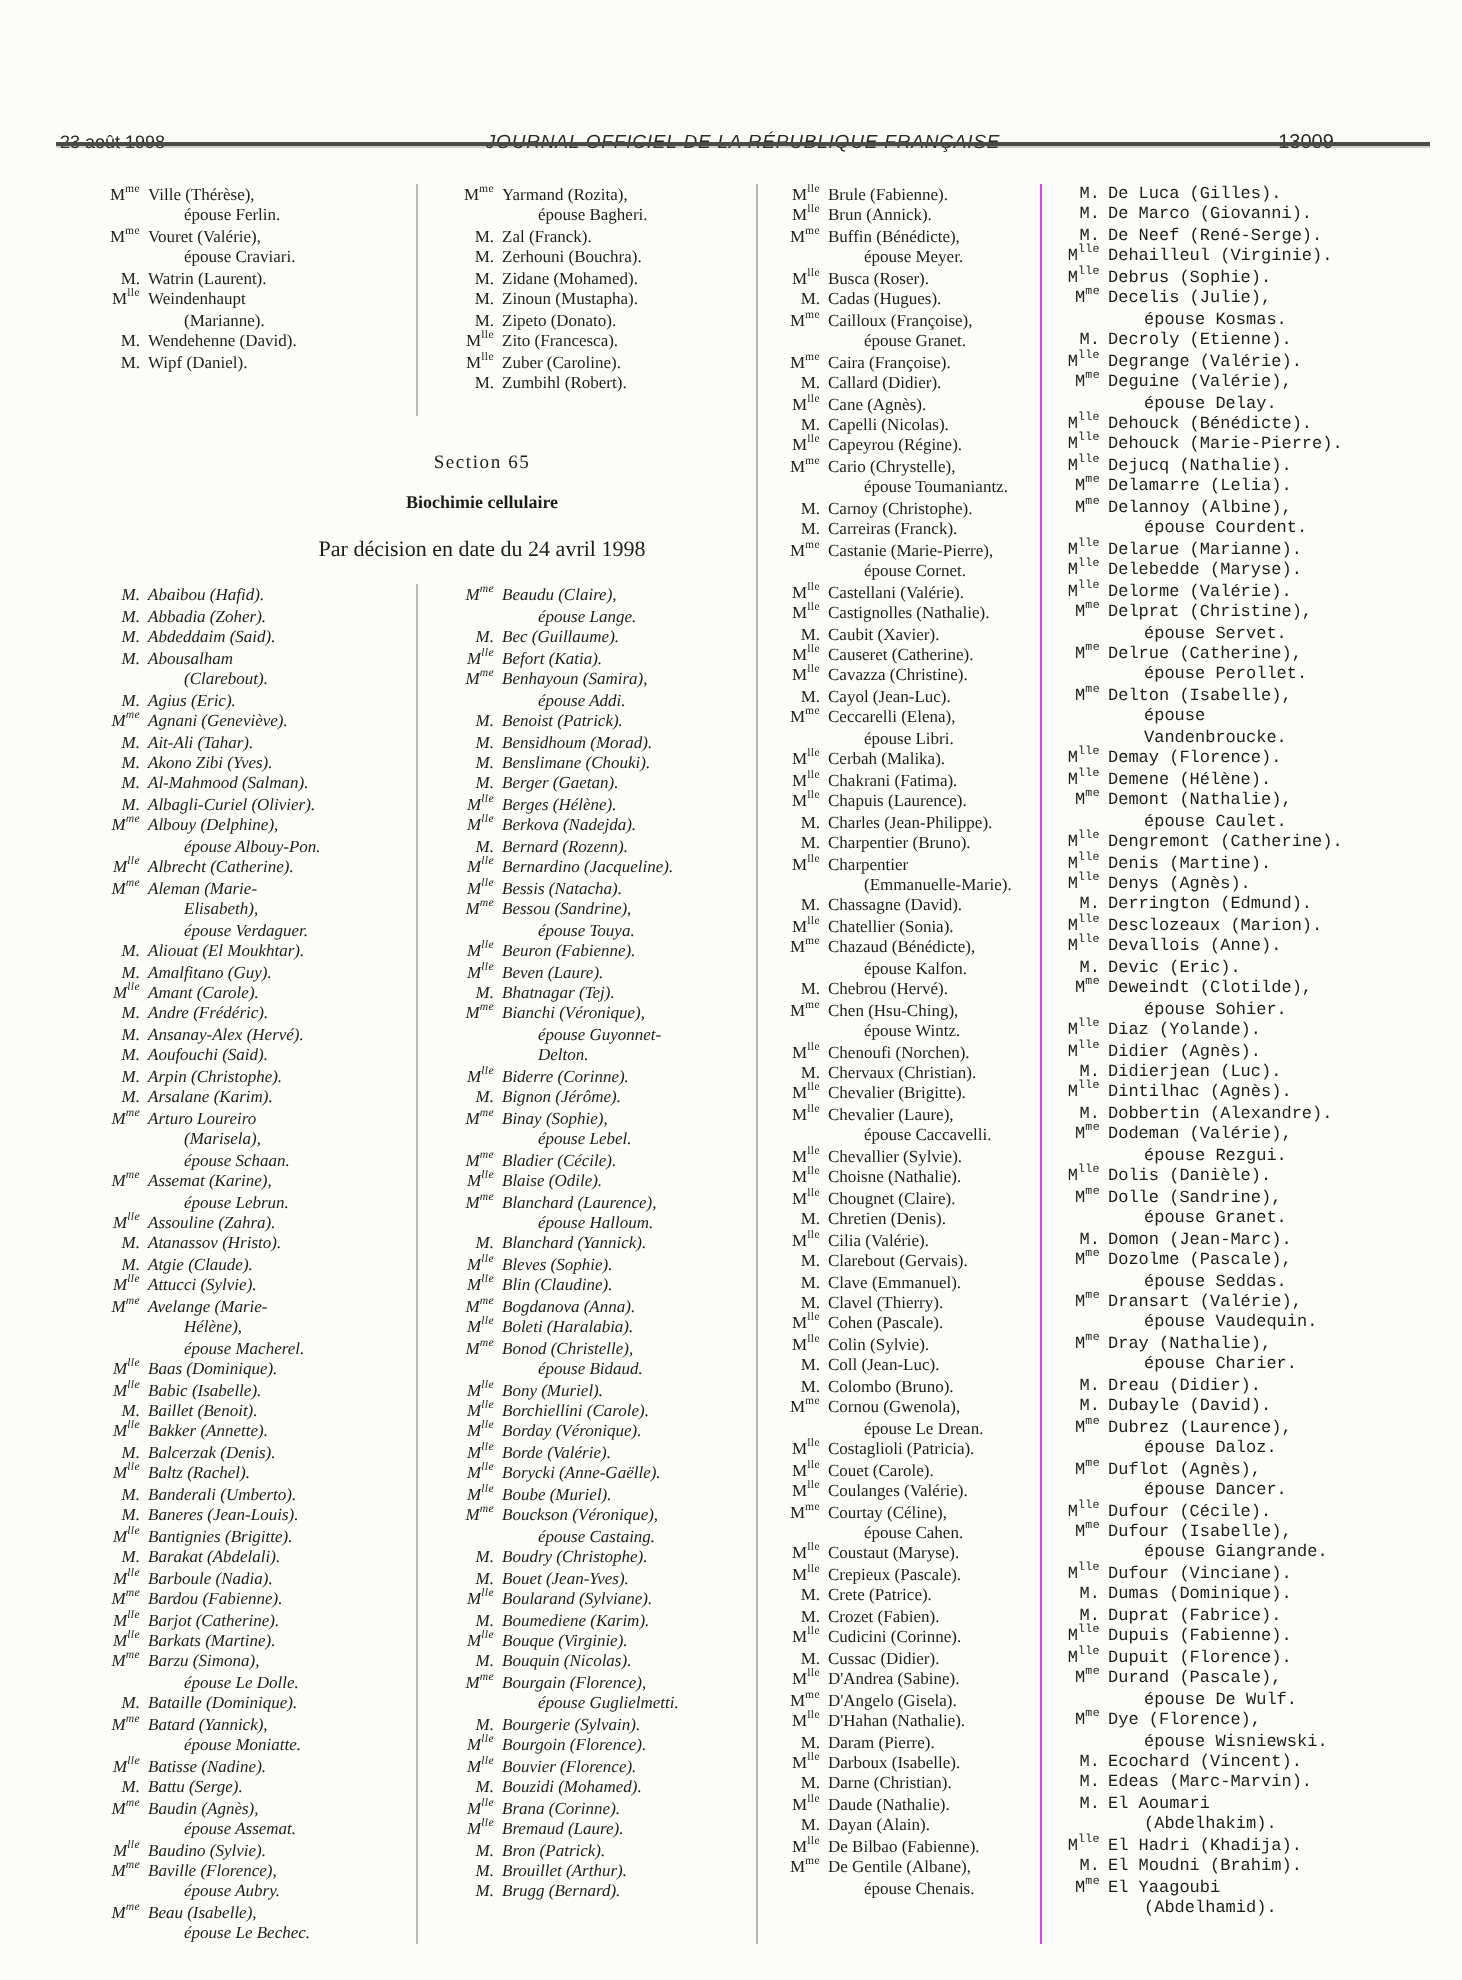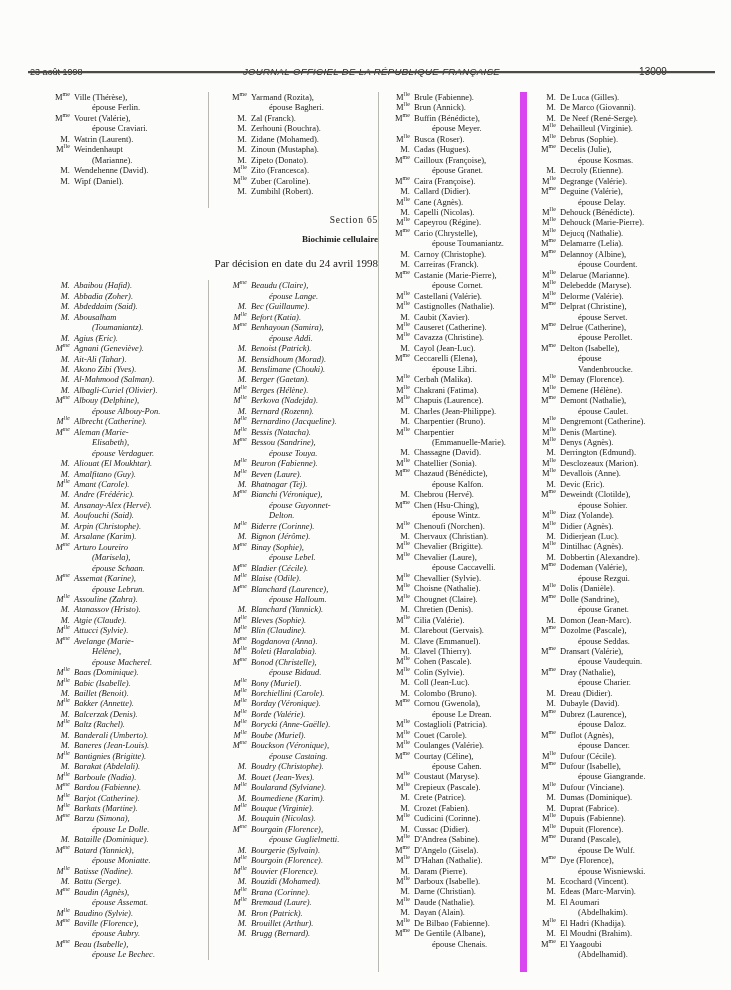--- a/index.html
+++ b/index.html
@@ -34,31 +34,31 @@
     display:flex;
     font-size:8.5px;line-height:10.45px;
   }
   .left-half{width:348px;flex:none;}
   .right-half{flex:1;display:flex;}
   .top-grid{display:flex;min-height:116px;}
   .main-grid{display:flex;font-style:italic;}
   .colA{width:178px;flex:none;box-sizing:border-box;padding-left:14px;}
   .colB{width:170px;flex:none;box-sizing:border-box;padding-left:12px;border-left:1px solid #b9b7b2;}
   .colC{width:142px;flex:none;box-sizing:border-box;padding-left:5px;border-left:1px solid #b9b7b2;}
-  .colD{flex:1;box-sizing:border-box;padding-left:3px;border-left:7px solid #d946ef;}
+  .colD{flex:1;box-sizing:border-box;padding-left:3px;border-left:1px solid #d946ef;font-family:Liberation Mono, monospace;}
   
   .entry{margin:0;}
   .pfx{display:inline-block;width:26px;margin-right:4px;text-align:right;white-space:nowrap;}
   .pfx sup{font-size:5.8px;line-height:0;letter-spacing:.2px;}
   .cont{padding-left:48px;}
   
   .section-head{
-    text-align:right;
+    text-align:center;
     padding-left:74px; 
-    margin:7px 0 12px 0;
+    margin:19px 0 12px 0;
   }
   .section-label{font-size:9.5px;letter-spacing:.8px;margin:0 0 9px 0;}
   .section-name{font-size:9px;font-weight:bold;margin:0 0 13px 0;}
   .section-decision{font-size:11px;margin:0;}
 </style>
 </head>
 <body>
 
 <div class="page">
 
@@ -98,21 +98,21 @@
         <div class="section-label">Section 65</div>
         <div class="section-name">Biochimie cellulaire</div>
         <div class="section-decision">Par décision en date du 24 avril 1998</div>
       </div>
 
       <div class="main-grid">
         <div class="colA">
             <div class="entry"><span class="pfx">M.</span>Abaibou (Hafid).</div>
             <div class="entry"><span class="pfx">M.</span>Abbadia (Zoher).</div>
             <div class="entry"><span class="pfx">M.</span>Abdeddaim (Said).</div>
-            <div class="entry"><span class="pfx">M.</span>Abousalham<div class="cont">(Toumaniantz).</div></div>
+            <div class="entry"><span class="pfx">M.</span>Abousalham<div class="cont">(Clarebout).</div></div>
             <div class="entry"><span class="pfx">M.</span>Agius (Eric).</div>
             <div class="entry"><span class="pfx">M<sup>me</sup></span>Agnani (Geneviève).</div>
             <div class="entry"><span class="pfx">M.</span>Ait-Ali (Tahar).</div>
             <div class="entry"><span class="pfx">M.</span>Akono Zibi (Yves).</div>
             <div class="entry"><span class="pfx">M.</span>Al-Mahmood (Salman).</div>
             <div class="entry"><span class="pfx">M.</span>Albagli-Curiel (Olivier).</div>
             <div class="entry"><span class="pfx">M<sup>me</sup></span>Albouy (Delphine),<div class="cont">épouse Albouy-Pon.</div></div>
             <div class="entry"><span class="pfx">M<sup>lle</sup></span>Albrecht (Catherine).</div>
             <div class="entry"><span class="pfx">M<sup>me</sup></span>Aleman (Marie-<div class="cont">Elisabeth),</div><div class="cont">épouse Verdaguer.</div></div>
             <div class="entry"><span class="pfx">M.</span>Aliouat (El Moukhtar).</div>

